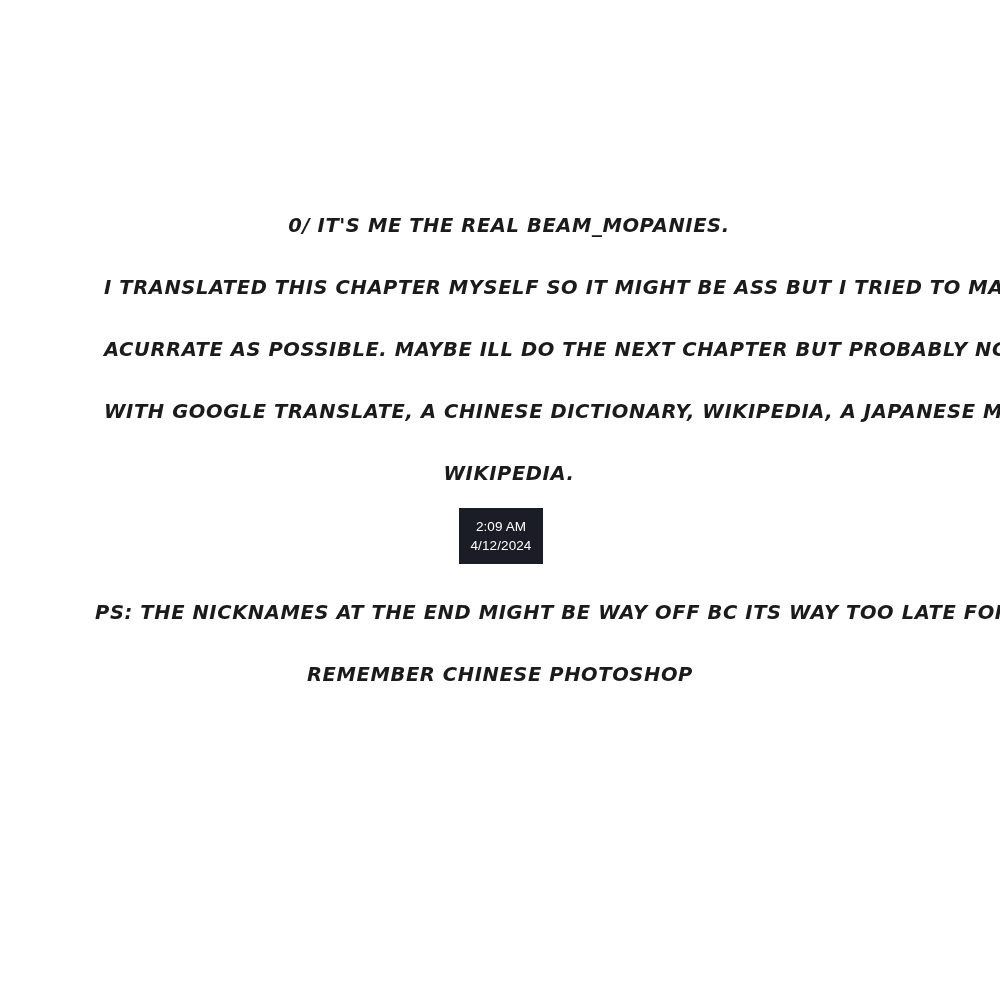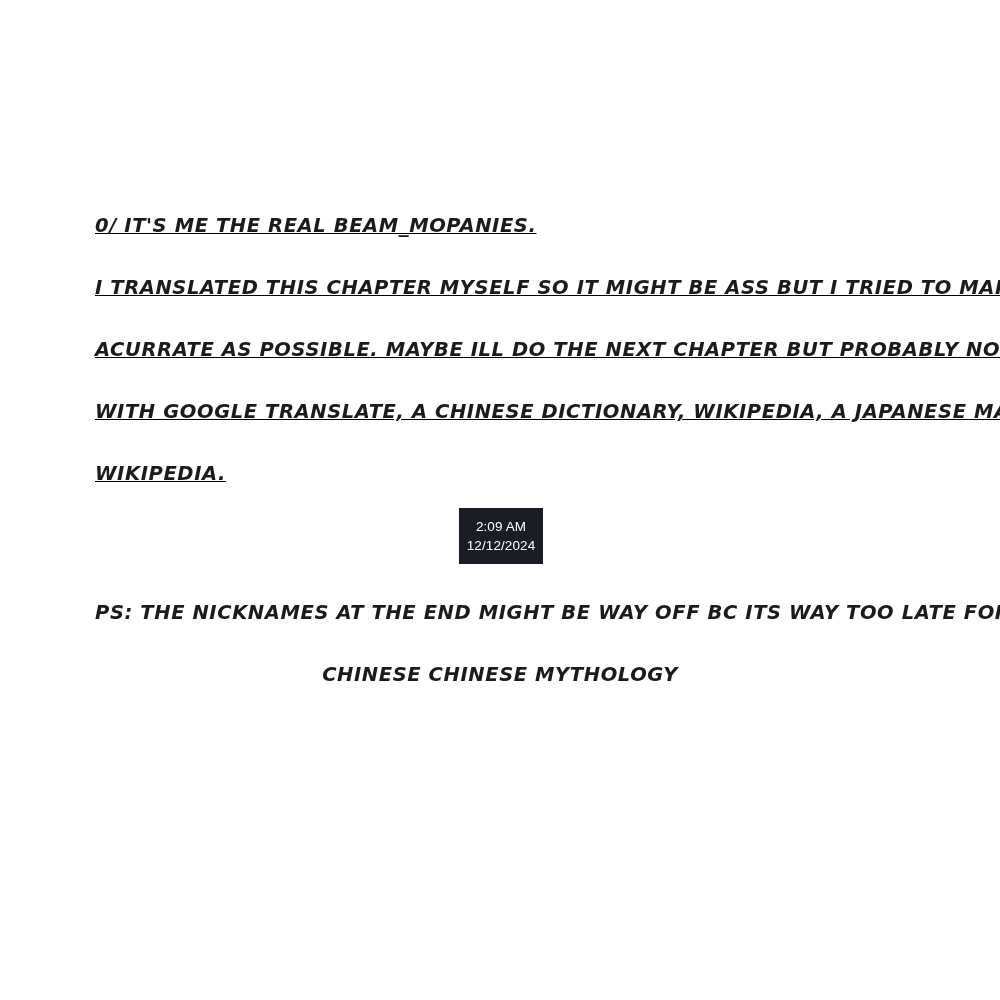--- a/index.html
+++ b/index.html
@@ -14,25 +14,24 @@
     overflow: hidden;
   }
   .page {
     position: relative;
     width: 1000px;
     height: 1000px;
     background: #ffffff;
   }
   .note-block {
     position: absolute;
-    left: 95px;
+    left: 104px;
     top: 195px;
     width: 810px;
-    text-align: left;
-    text-decoration: underline;
+    text-align: center;
   }
   .note-line {
     font-family: "DejaVu Sans", sans-serif;
     font-style: italic;
     font-weight: 700;
     font-size: 19.5px;
     letter-spacing: 0.6px;
     color: #1b1b1b;
     line-height: 62px;
     white-space: nowrap;
@@ -79,21 +78,21 @@
   <div class="note-block">
     <p class="note-line note-para para-top">0/ IT'S ME THE REAL BEAM_MOPANIES.</p>
     <p class="note-line note-para">I TRANSLATED THIS CHAPTER MYSELF SO IT MIGHT BE ASS BUT I TRIED TO MAKE IT AS</p>
     <p class="note-line note-para">ACURRATE AS POSSIBLE. MAYBE ILL DO THE NEXT CHAPTER BUT PROBABLY NOT. DONE</p>
     <p class="note-line note-para">WITH GOOGLE TRANSLATE, A CHINESE DICTIONARY, WIKIPEDIA, A JAPANESE MAN AND</p>
     <p class="note-line note-para">WIKIPEDIA.</p>
   </div>
 
   <div class="timestamp-badge">
     <span class="timestamp-line">2:09 AM</span>
-    <span class="timestamp-line">12/12/2024</span>
+    <span class="timestamp-line">4/12/2024</span>
   </div>
 
   <div class="ps-block">
     <p class="note-line note-para">PS: THE NICKNAMES AT THE END MIGHT BE WAY OFF BC ITS WAY TOO LATE FOR ME TO</p>
-    <p class="note-line note-para">CHINESE CHINESE MYTHOLOGY</p>
+    <p class="note-line note-para">REMEMBER CHINESE PHOTOSHOP</p>
   </div>
 
 </div>
 
 </body></html>

